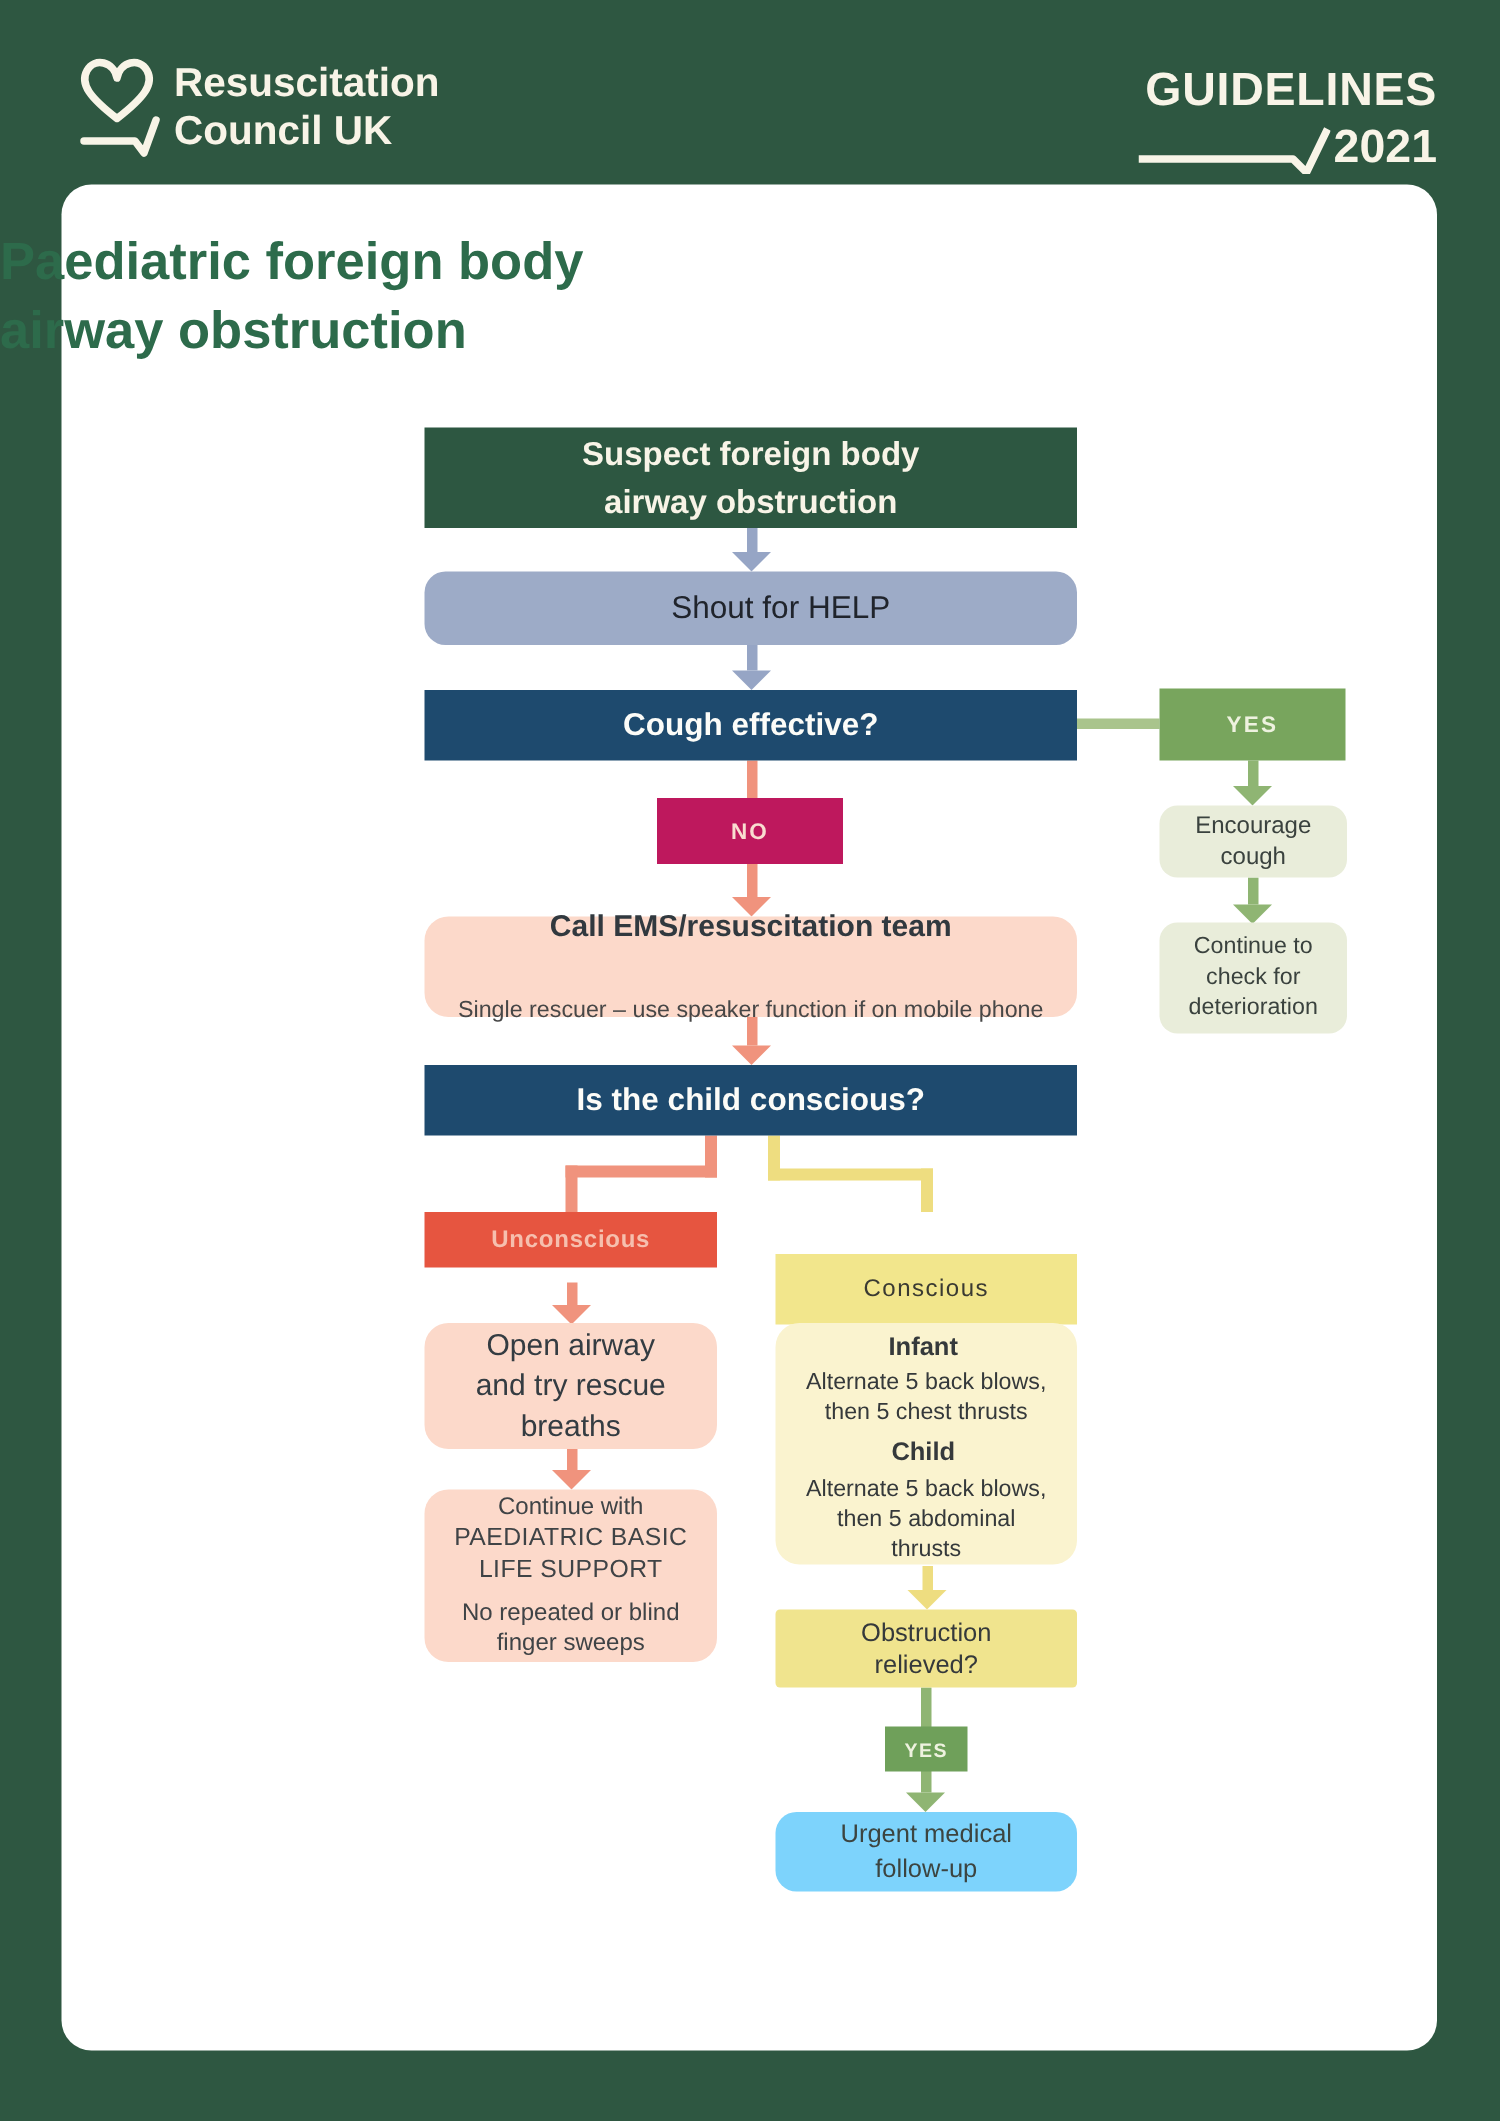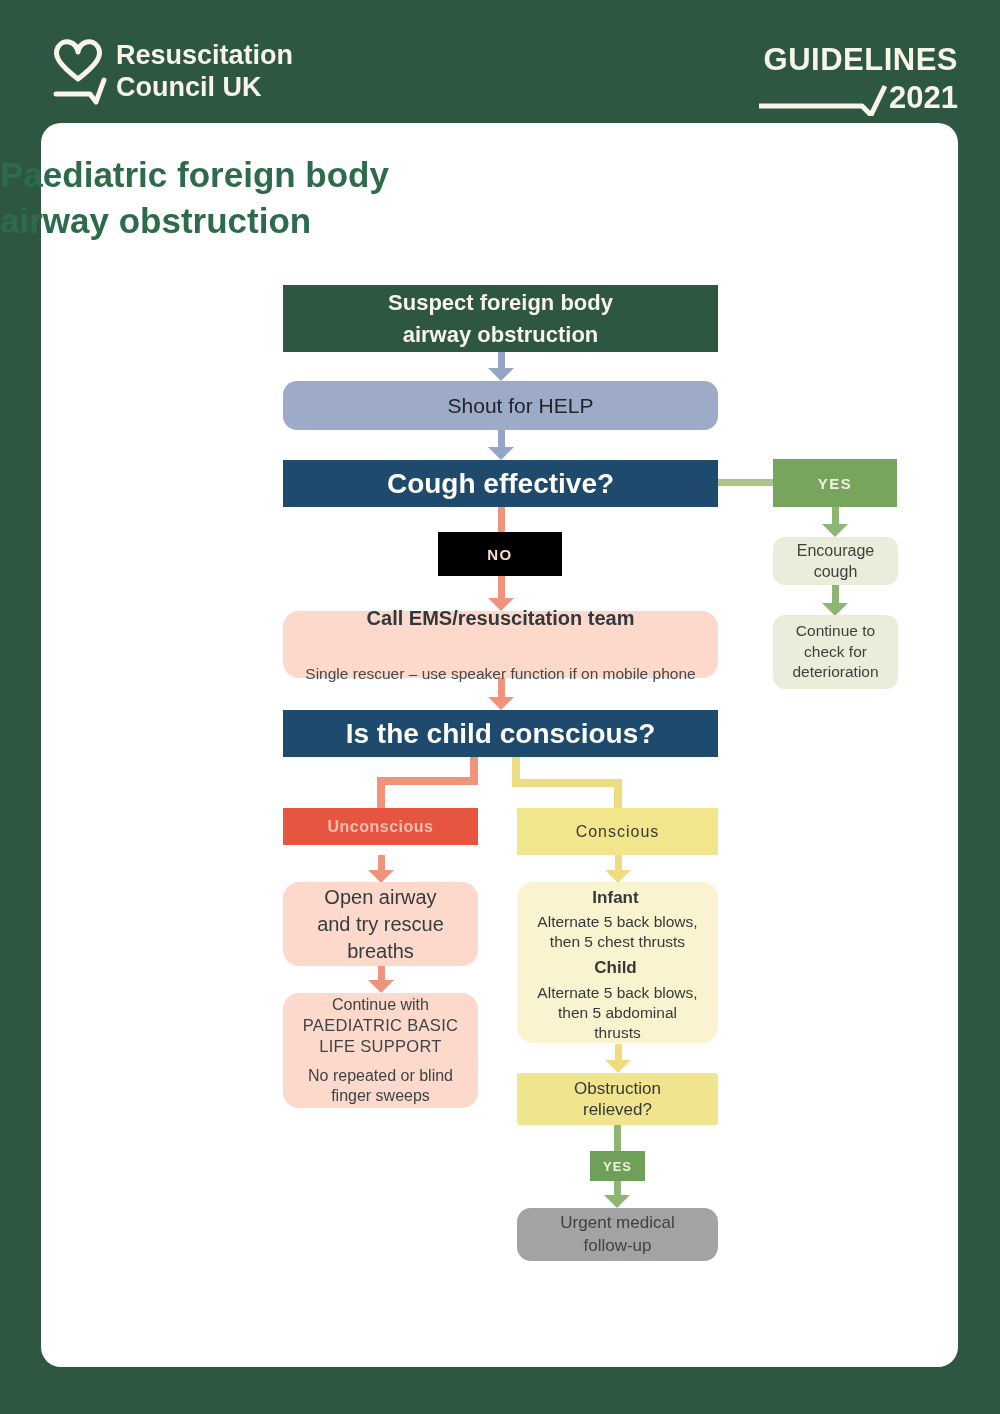--- a/index.html
+++ b/index.html
@@ -41,53 +41,53 @@
   
   .box {
     position:absolute; display:flex; flex-direction:column;
     align-items:center; justify-content:center;
     text-align:center; white-space:pre-line; z-index:2;
   }
   .b-suspect  { left:283px; top:285px; width:435px; height:67px;
     background:#2d5741; color:#f8f4e7; font-size:22px; font-weight:700; line-height:1.45; }
   .b-shout    { left:283px; top:381px; width:435px; height:49px;
     background:#9dabc7; color:#20242c; font-size:21px; font-weight:500; border-radius:14px;padding-left:40px; }
-  .b-navy     { background:#1e4a6e; color:#fcfcf8; font-size:28px; font-weight:700; }
+  .b-navy     { background:#1e4a6e; color:#fcfcf8; font-size:21px; font-weight:700; }
   .b-cough    { left:283px; top:460px; width:435px; height:47px; }
   .b-conscq   { left:283px; top:710px; width:435px; height:47px; }
   .b-yes1     { left:773px; top:459px; width:124px; height:48px;
     background:#78a55d; color:#eef2df; font-size:15px; font-weight:700; letter-spacing:1.5px; }
   .b-sage     { background:#e9edda; color:#3a423e; border-radius:12px; line-height:1.32; }
   .b-encourage{ left:773px; top:537px; width:125px; height:48px; font-size:16px; }
   .b-deter    { left:773px; top:615px; width:125px; height:74px; font-size:15.5px; }
   .b-no       { left:438px; top:532px; width:124px; height:44px;
-    background:#000000; color:#f9ddd0; font-size:15px; font-weight:700; letter-spacing:1.5px; }
+    background:#be185d; color:#f9ddd0; font-size:15px; font-weight:700; letter-spacing:1.5px; }
   .b-ems      { left:283px; top:611px; width:435px; height:67px;
     background:#fcd9ca; border-radius:16px; }
   .b-ems .ems-title { color:#31393f; font-size:20px; font-weight:600; margin-bottom:3px; }
   .b-ems .ems-sub   { color:#474747; font-size:15.5px;margin-top:32px; }
   .b-uncon    { left:283px; top:808px; width:195px; height:37px;
     background:#e65540; color:#f6bfae; font-size:16px; font-weight:700; letter-spacing:0.5px; }
-  .b-con      { left:517px; top:808px; width:201px; height:47px;
+  .b-con      { left:517px; top:836px; width:201px; height:47px;
     background:#f2e68c; color:#3a3a32; font-size:16px; font-weight:500; letter-spacing:1px; }
   .b-airway   { left:283px; top:882px; width:195px; height:84px;
     background:#fcd9ca; color:#343c42; border-radius:16px; font-size:20px; font-weight:500; line-height:1.35; }
   .b-bls      { left:283px; top:993px; width:195px; height:115px;
     background:#fcd9ca; color:#3f4346; border-radius:16px; font-size:16px; line-height:1.25; }
   .b-bls .bls-caps { font-size:16.5px; letter-spacing:0.3px; }
   .b-bls .bls-gap  { margin-top:9px; }
   .b-infant   { left:517px; top:882px; width:201px; height:161px;
     background:#faf3cf; color:#35393b; border-radius:16px; font-size:15.5px; line-height:1.3; }
   .b-infant .sect-head { font-size:17px; font-weight:600; margin:5px 4px 3px 0; }
   .b-obstr    { left:517px; top:1073px; width:201px; height:52px;
     background:#f0e48e; color:#35393b; font-size:17px; font-weight:500; line-height:1.25; border-radius:3px; }
   .b-yes2     { left:590px; top:1151px; width:55px; height:30px;
     background:#6fa05a; color:#eef2df; font-size:13px; font-weight:700; letter-spacing:1px; }
   .b-urgent   { left:517px; top:1208px; width:201px; height:53px;
-    background:#a3a3a3; color:#3c4440; border-radius:14px; font-size:17px; line-height:1.3; }
+    background:#7dd3fc; color:#3c4440; border-radius:14px; font-size:17px; line-height:1.3; }
   
   .arr { position:absolute; width:26px; display:flex; flex-direction:column; align-items:center; z-index:1; }
   .arr .stem { width:7px; flex:1; background:currentColor; }
   .arr .head { width:0; height:0; border-left:13px solid transparent;
                border-right:13px solid transparent; border-top:13px solid; }
   .c-slate  { color:#96a5c5; }
   .c-salmon { color:#f0937d; }
   .c-green  { color:#8fb573; }
   .c-yellow { color:#eedd80; }
   .seg { position:absolute; z-index:1; }

